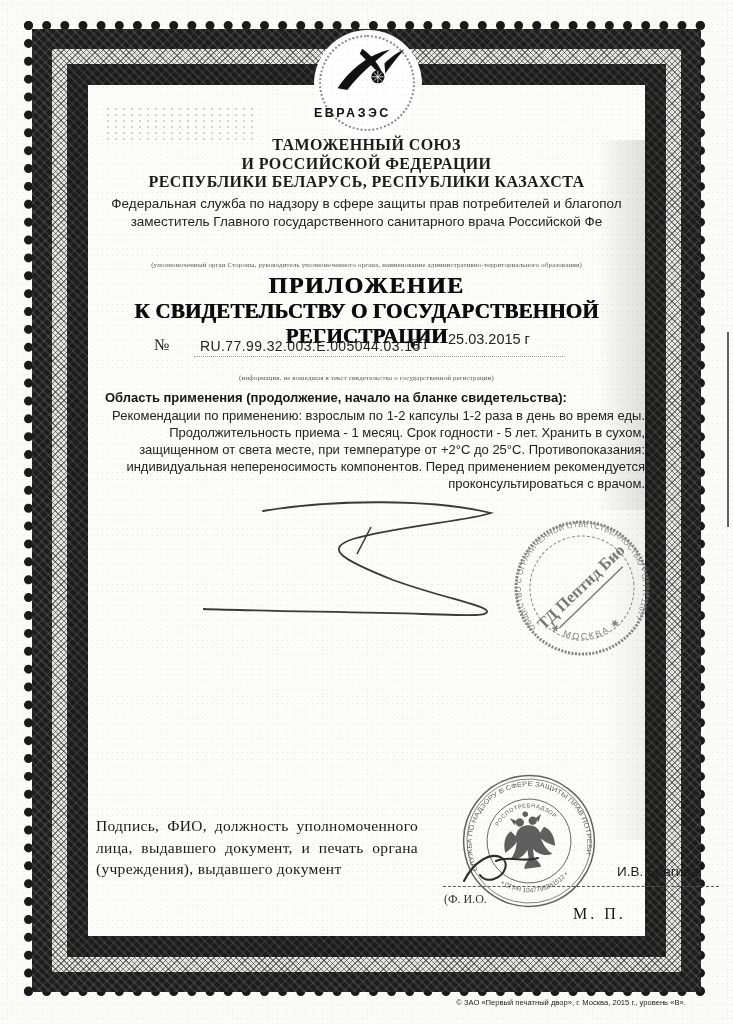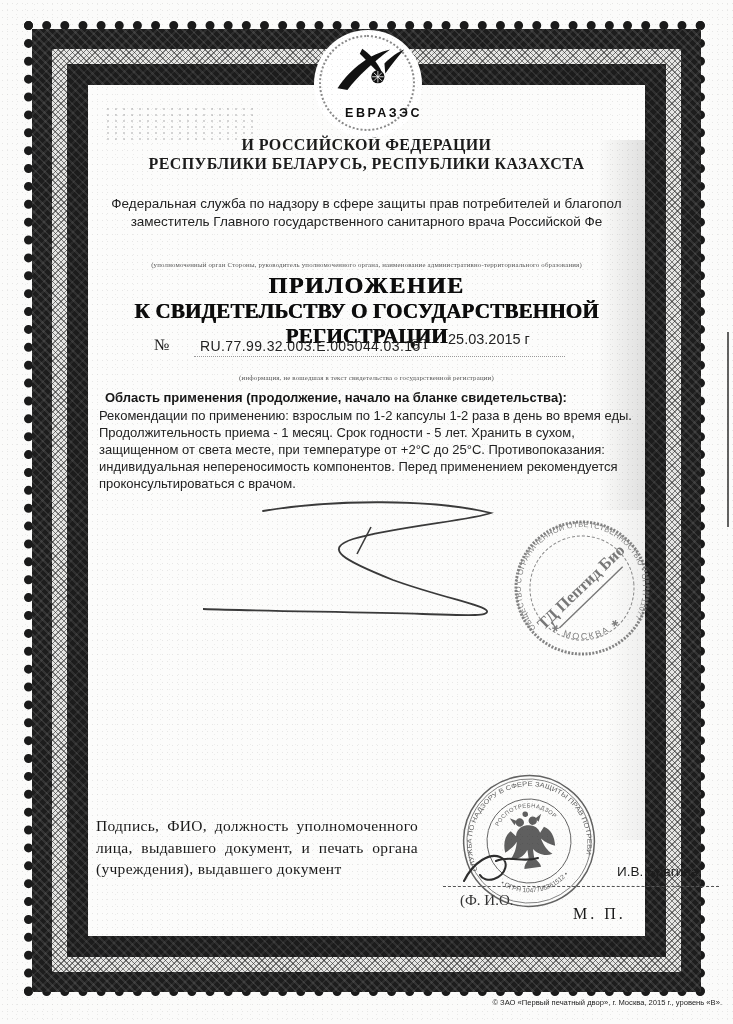--- a/index.html
+++ b/index.html
@@ -44,21 +44,21 @@
       radial-gradient(rgba(0,0,0,.4) .5px, transparent .6px);
     background-size:5px 7px, 9px 5px; background-position:0 0, 3px 2px;}
   .edge-line{left:727px; top:332px; width:2px; height:195px; background:#111; opacity:.65; z-index:4;}
 
   
   .medallion{left:314px; top:30px; width:108px; height:108px; border-radius:50%;
     background:#fff; z-index:5;}
   .medallion-ring{left:5px; top:5px; width:96px; height:96px; border-radius:50%;
     border:2px dotted #8a8a8a; box-sizing:border-box;}
   .medallion svg{left:17px; top:12px;}
-  .logo-word{left:0; top:76px; width:108px; text-align:right;
+  .logo-word{left:0; top:76px; width:108px; text-align:left;
     font-family:"Liberation Sans", sans-serif; font-weight:bold; font-size:12.5px;
     letter-spacing:2.5px; color:#101010;}
 
   
   .ctext{left:88px; width:557px; text-align:center; z-index:4;}
   .h-serif{top:136px; font-weight:bold; font-size:16px; line-height:18.5px; letter-spacing:.4px;}
   .h-sans{top:195px; font-family:"Liberation Sans", sans-serif; font-size:13.5px; line-height:18px; color:#222;}
   .micro{font-size:6.8px; color:#555; letter-spacing:.2px;}
   .note1{top:261px;}
   .title1{top:272px; font-size:24px; font-weight:900; letter-spacing:1.5px; color:#0d0d0d;
@@ -71,37 +71,37 @@
     letter-spacing:.4px; z-index:4; color:#222;}
   .no-underline{left:194px; top:356px; width:244px; border-bottom:1px dotted #9a9a9a; z-index:4;}
   .ot-label{left:410px; top:337px; font-size:14px; letter-spacing:1px; z-index:4;}
   .date-value{left:448px; top:331px; font-family:"Liberation Sans", sans-serif; font-size:14.5px; z-index:4; color:#222;}
   .date-underline{left:438px; top:356px; width:127px; border-bottom:1px dotted #9a9a9a; z-index:4;}
   .note2{top:374px;}
 
   .body-heading{left:105px; top:390px; font-family:"Liberation Sans", sans-serif;
     font-weight:bold; font-size:13px; z-index:4; color:#161616;}
   .body-par{left:99px; top:407px; width:546px; font-family:"Liberation Sans", sans-serif;
-    font-size:13px; line-height:17px; z-index:4; color:#222;}
+    font-size:13px; line-height:17px; z-index:4; color:#222;text-align:right;}
 
   
   .big-signature{left:203px; top:497px; z-index:5;}
   .stamp-company{left:512px; top:518px; z-index:5; opacity:.82; transform:rotate(-6deg);}
   .stamp-authority{left:459px; top:771px; z-index:5; opacity:.88; transform:rotate(-8deg);}
   .sig-scribble{left:460px; top:849px; z-index:6;}
 
   .caption{left:96px; top:815px; width:322px; font-size:15.5px; line-height:21.5px;
     text-align:justify; z-index:4; color:#191919; letter-spacing:.3px;}
   .sig-line{left:443px; top:886px; width:276px; border-bottom:1.5px dashed #555; z-index:4;}
-  .fio-label{left:460px; top:892px; font-size:15px; color:#333; z-index:4;}
+  .fio-label{left:444px; top:892px; font-size:12px; color:#333; z-index:4;}
   .signer{left:617px; top:864px; font-family:"Liberation Sans", sans-serif; font-size:13.5px;
     color:#1d1d1d; z-index:7;}
   .mp{left:573px; top:905px; font-size:16px; letter-spacing:3px; z-index:4;}
 
-  .footer{left:420px; top:998px; width:302px; text-align:right;
+  .footer{left:420px; top:998px; width:302px; text-align:center;
     font-family:"Liberation Sans", sans-serif; font-size:7.6px; color:#222; z-index:4;}
 </style>
 </head>
 <body>
 
 <div class="page">
 
   <div class="abs scallops"></div>
   <div class="abs band-dark1"></div>
   <div class="abs band-light"></div>
@@ -123,20 +123,21 @@
         <circle cx="57" cy="40" r="8"></circle>
       </g>
       <g stroke="#fff" stroke-width="1" fill="none">
         <path d="M50 40 H64 M57 33 V47 M52 35 L62 45 M62 35 L52 45"></path>
       </g>
     </svg>
     <div class="abs logo-word">ЕВРАЗЭС</div>
   </div>
 
   <div class="abs ctext h-serif">
+    <div>ТАМОЖЕННЫЙ СОЮЗ</div>
     <div>И РОССИЙСКОЙ ФЕДЕРАЦИИ</div>
     <div>РЕСПУБЛИКИ БЕЛАРУСЬ, РЕСПУБЛИКИ КАЗАХСТА</div>
   </div>
   <div class="abs ctext h-sans">
     <div>Федеральная служба по надзору в сфере защиты прав потребителей и благопол</div>
     <div>заместитель Главного государственного санитарного врача Российской Фе</div>
   </div>
   <div class="abs ctext micro note1">(уполномоченный орган Стороны, руководитель уполномоченного органа, наименование административно-территориального образования)</div>
 
   <div class="abs ctext title2">К СВИДЕТЕЛЬСТВУ О ГОСУДАРСТВЕННОЙ РЕГИСТРАЦИИ</div>

